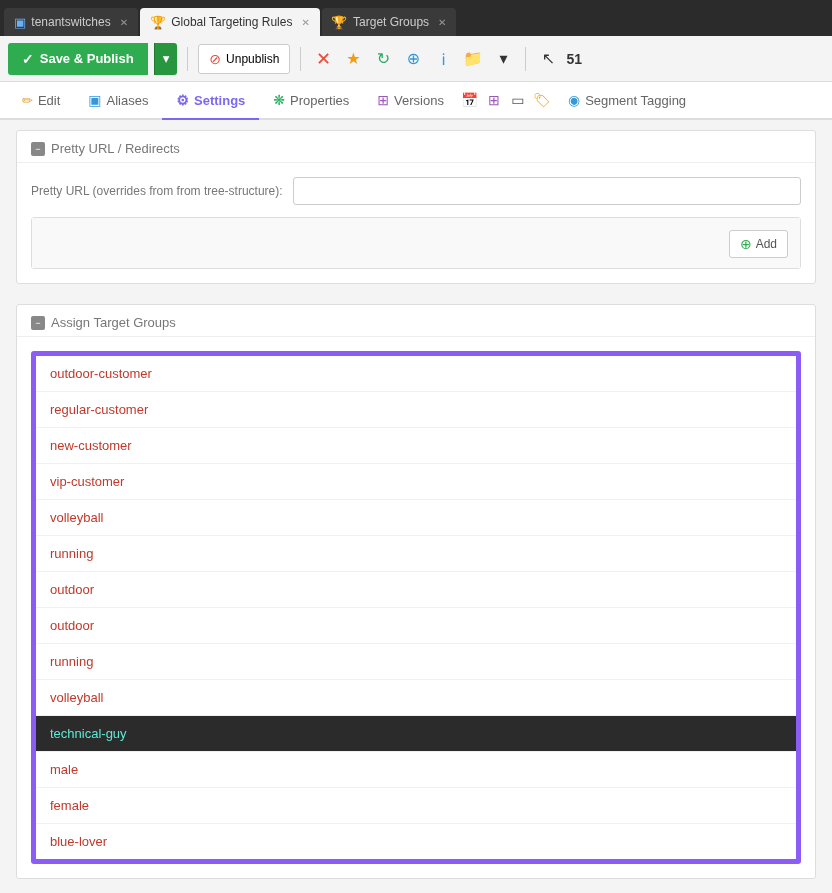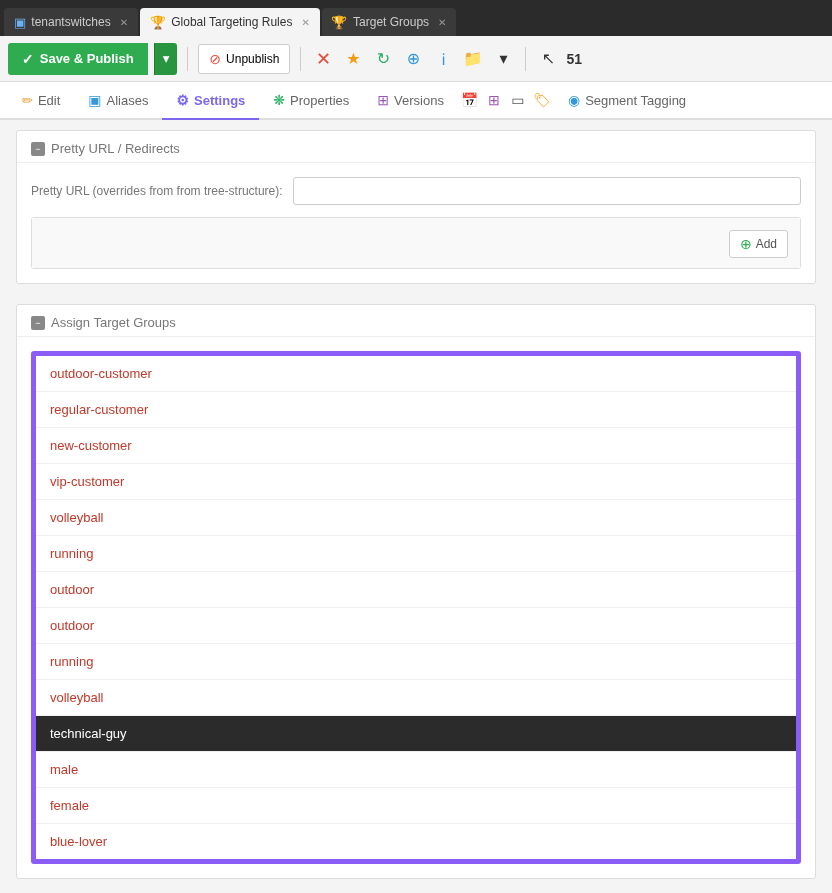--- a/index.html
+++ b/index.html
@@ -258,21 +258,21 @@
       font-size: 13px;
       color: #c0392b;
       border-bottom: 1px solid #f0f0f0;
       cursor: pointer;
     }
     .target-item:last-child {
       border-bottom: none;
     }
     .target-item.selected {
       background: #2b2b2b;
-      color: #ffffff;
+      color: #5eead4;
     }
 
   </style>
 </head>
 <body>
 
 <div class="tab-bar">
   <div class="tab">
     <span style="color:#6ab0f5; font-size:13px;">▣</span>
     <span>tenantswitches</span>

